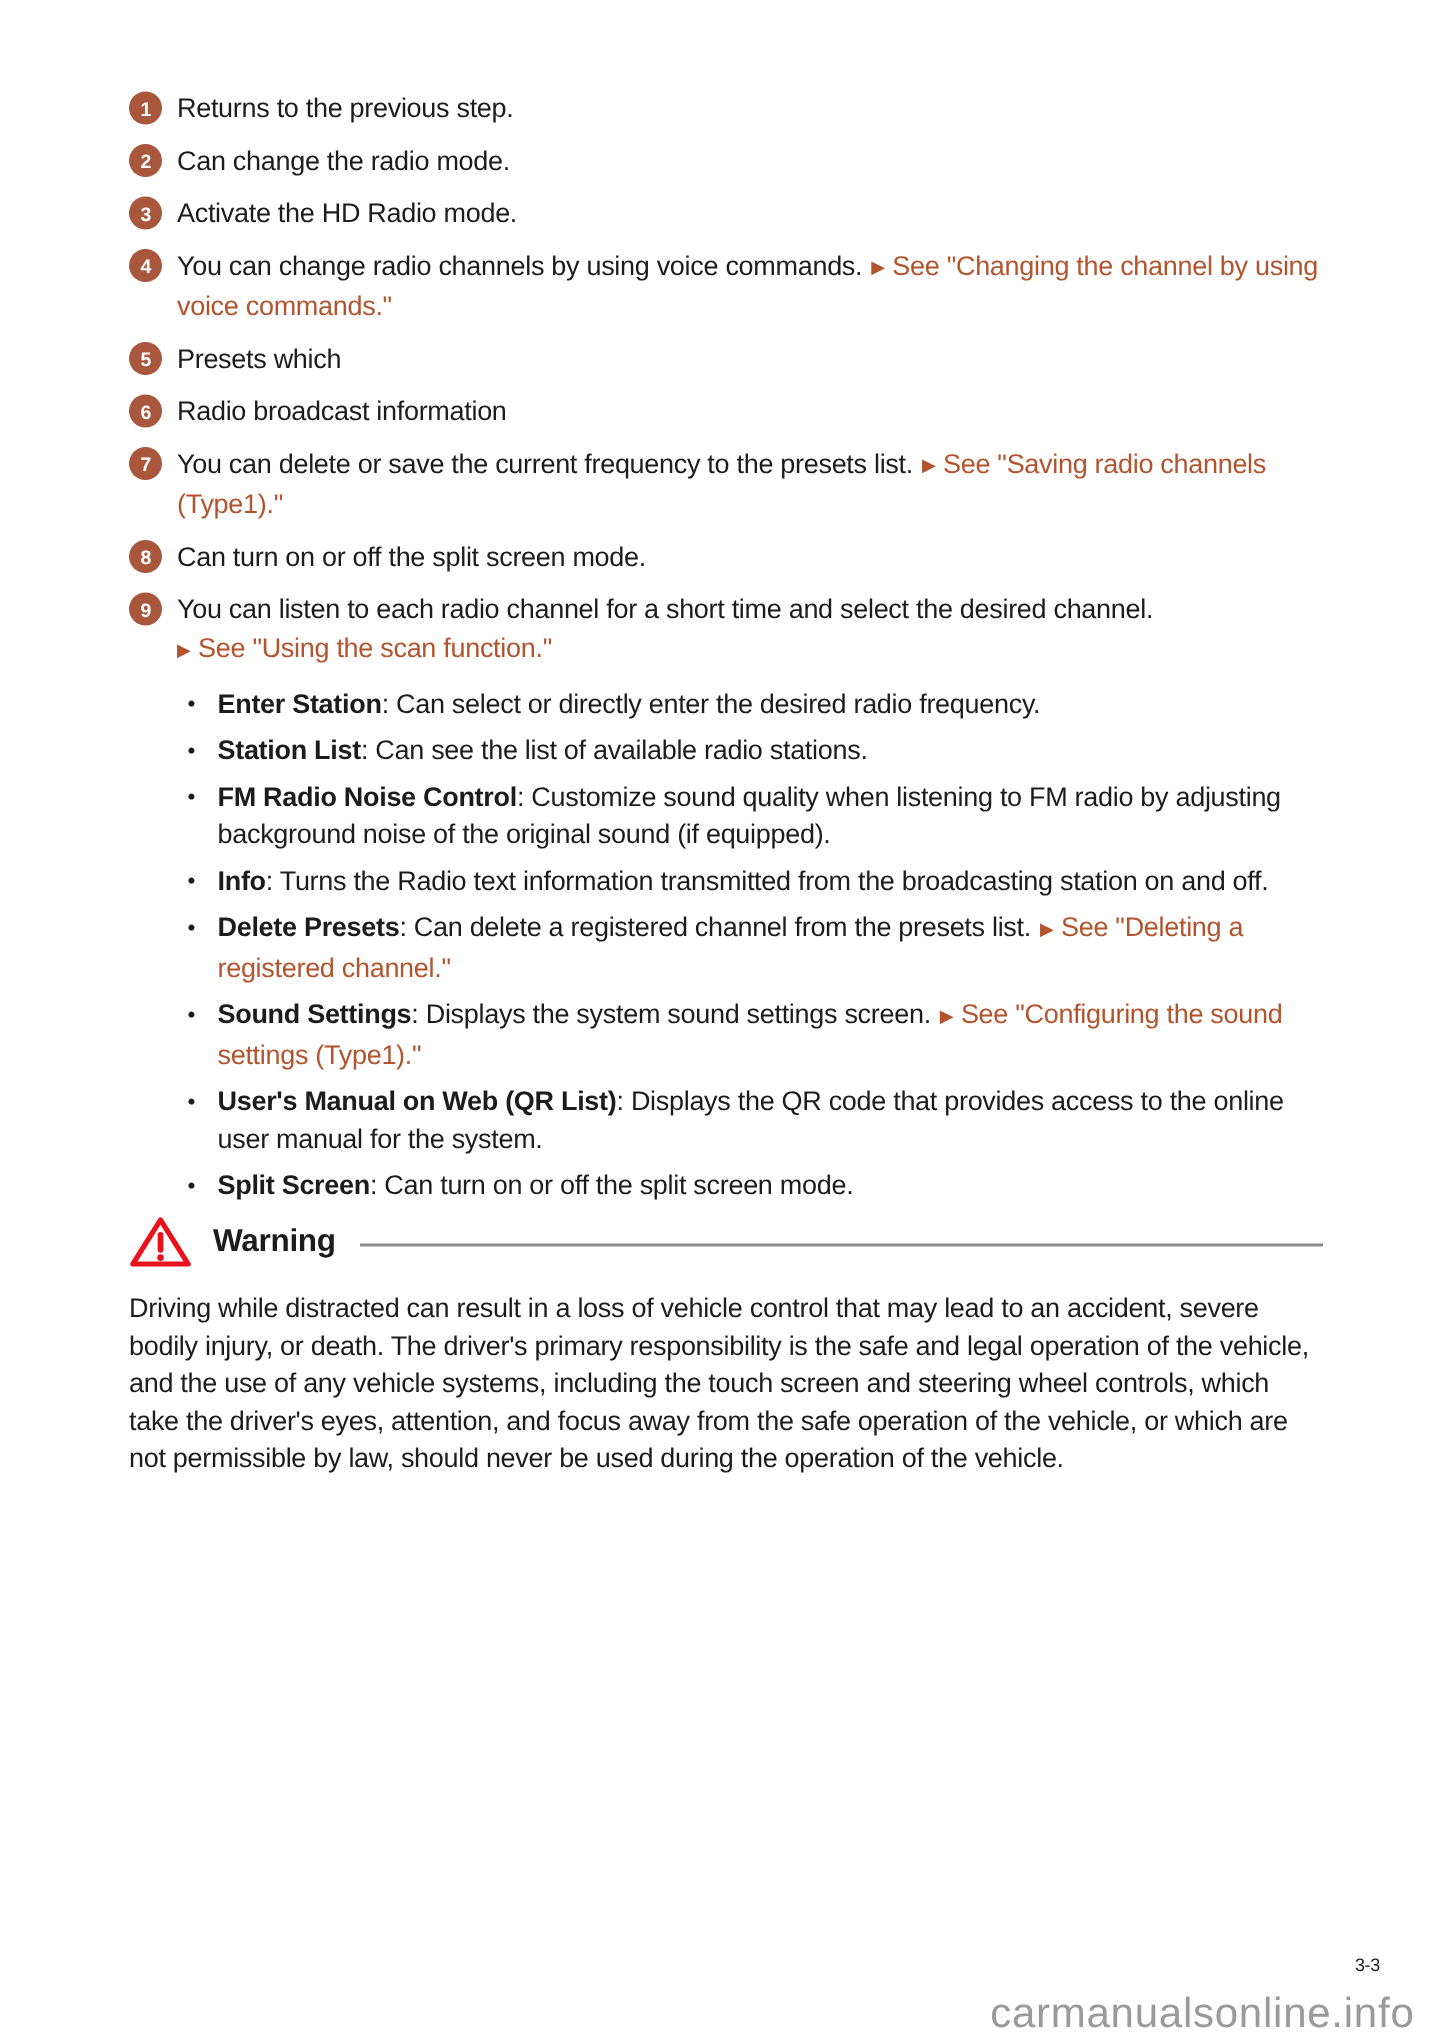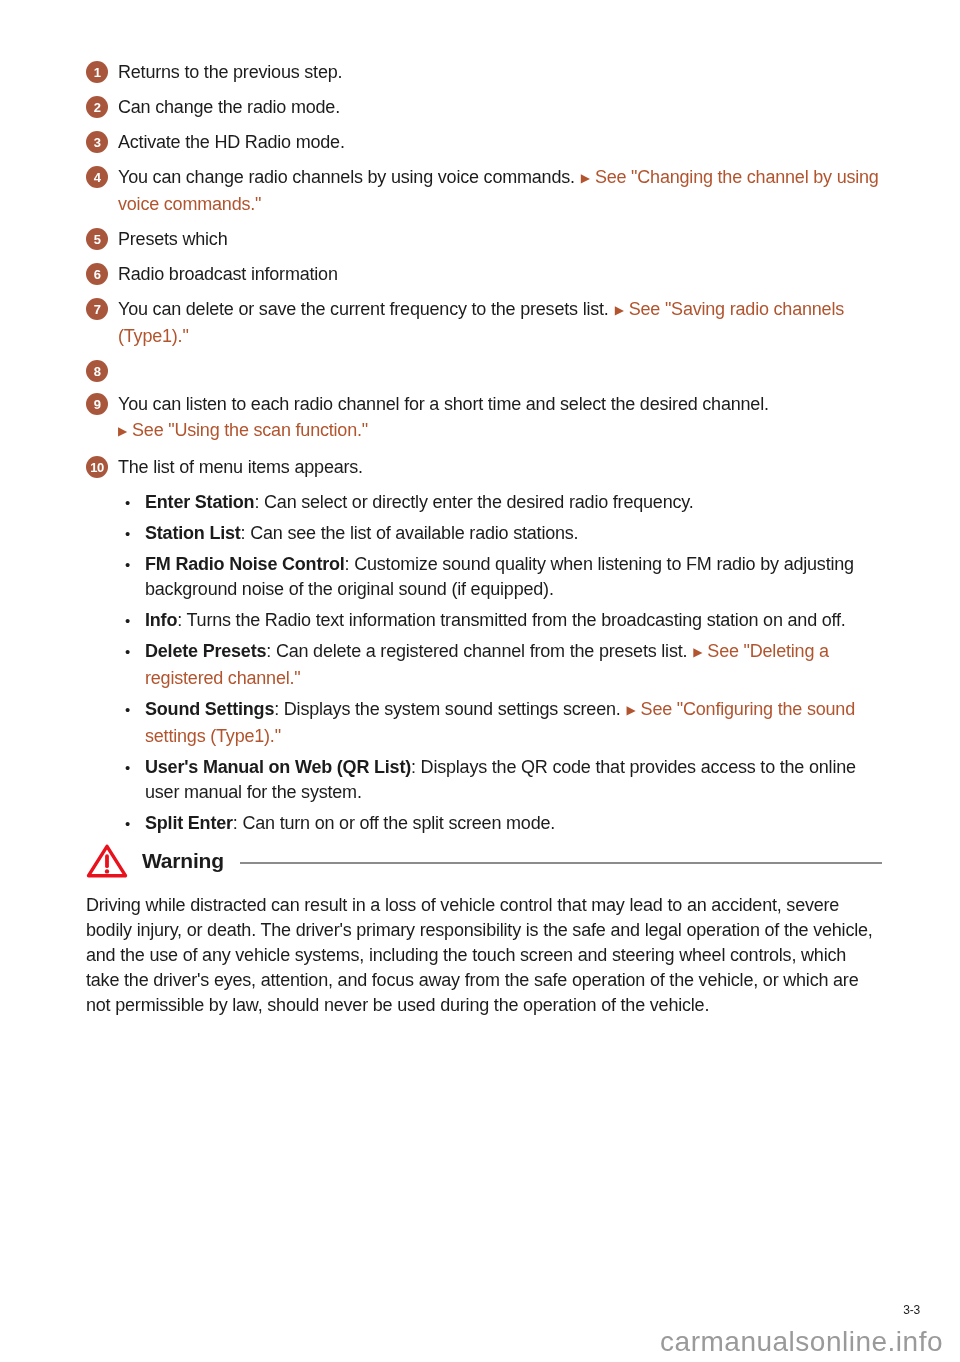--- a/index.html
+++ b/index.html
@@ -92,31 +92,28 @@
     <span class="n-text"><span>Radio broadcast information</span></span>
   </div>
 
   <div class="n-item">
     <span class="badge">7</span>
     <span class="n-text"><span>You can delete or save the current frequency to the presets list.</span><span class="link"><span class="arrow">▶</span><span>See "Saving radio channels (Type1)."</span></span></span>
   </div>
 
   <div class="n-item">
     <span class="badge">8</span>
+    <span class="n-text"><span>Can turn on or off the split screen mode.</span></span>
   </div>
 
   <div class="n-item">
     <span class="badge">9</span>
     <span class="n-text"><span>You can listen to each radio channel for a short time and select the desired channel.</span><span class="link block"><span class="arrow">▶</span><span>See "Using the scan function."</span></span></span>
   </div>
 
-  <div class="n-item">
-    <span class="badge">10</span>
-    <span class="n-text"><span>The list of menu items appears.</span></span>
-  </div>
 </div>
 
     <div class="bullet-list">
   <div class="b-item">
     <span class="b-dot">•</span>
     <span class="b-text"><span class="term">Enter Station</span><span>: Can select or directly enter the desired radio frequency.</span></span>
   </div>
 
   <div class="b-item">
     <span class="b-dot">•</span>
@@ -143,21 +140,21 @@
     <span class="b-text"><span class="term">Sound Settings</span><span>: Displays the system sound settings screen.</span><span class="link"><span class="arrow">▶</span><span>See "Configuring the sound settings (Type1)."</span></span></span>
   </div>
 
   <div class="b-item">
     <span class="b-dot">•</span>
     <span class="b-text"><span class="term">User's Manual on Web (QR List)</span><span>: Displays the QR code that provides access to the online user manual for the system.</span></span>
   </div>
 
   <div class="b-item">
     <span class="b-dot">•</span>
-    <span class="b-text"><span class="term">Split Enter</span><span>: Can turn on or off the split screen mode.</span></span>
+    <span class="b-text"><span class="term">Split Screen</span><span>: Can turn on or off the split screen mode.</span></span>
   </div>
 </div>
 
     <div class="warning">
       <div class="warn-head">
         <svg class="warn-icon" width="42" height="36" viewBox="0 0 44 38" aria-hidden="true">
           <polygon points="22,3.5 41.5,34.5 2.5,34.5" fill="none" stroke="#e8111c" stroke-width="3.6" stroke-linejoin="round"></polygon>
           <line x1="22" y1="14" x2="22" y2="24.5" stroke="#e8111c" stroke-width="4" stroke-linecap="round"></line>
           <circle cx="22" cy="30" r="2.3" fill="#e8111c"></circle>
         </svg>

